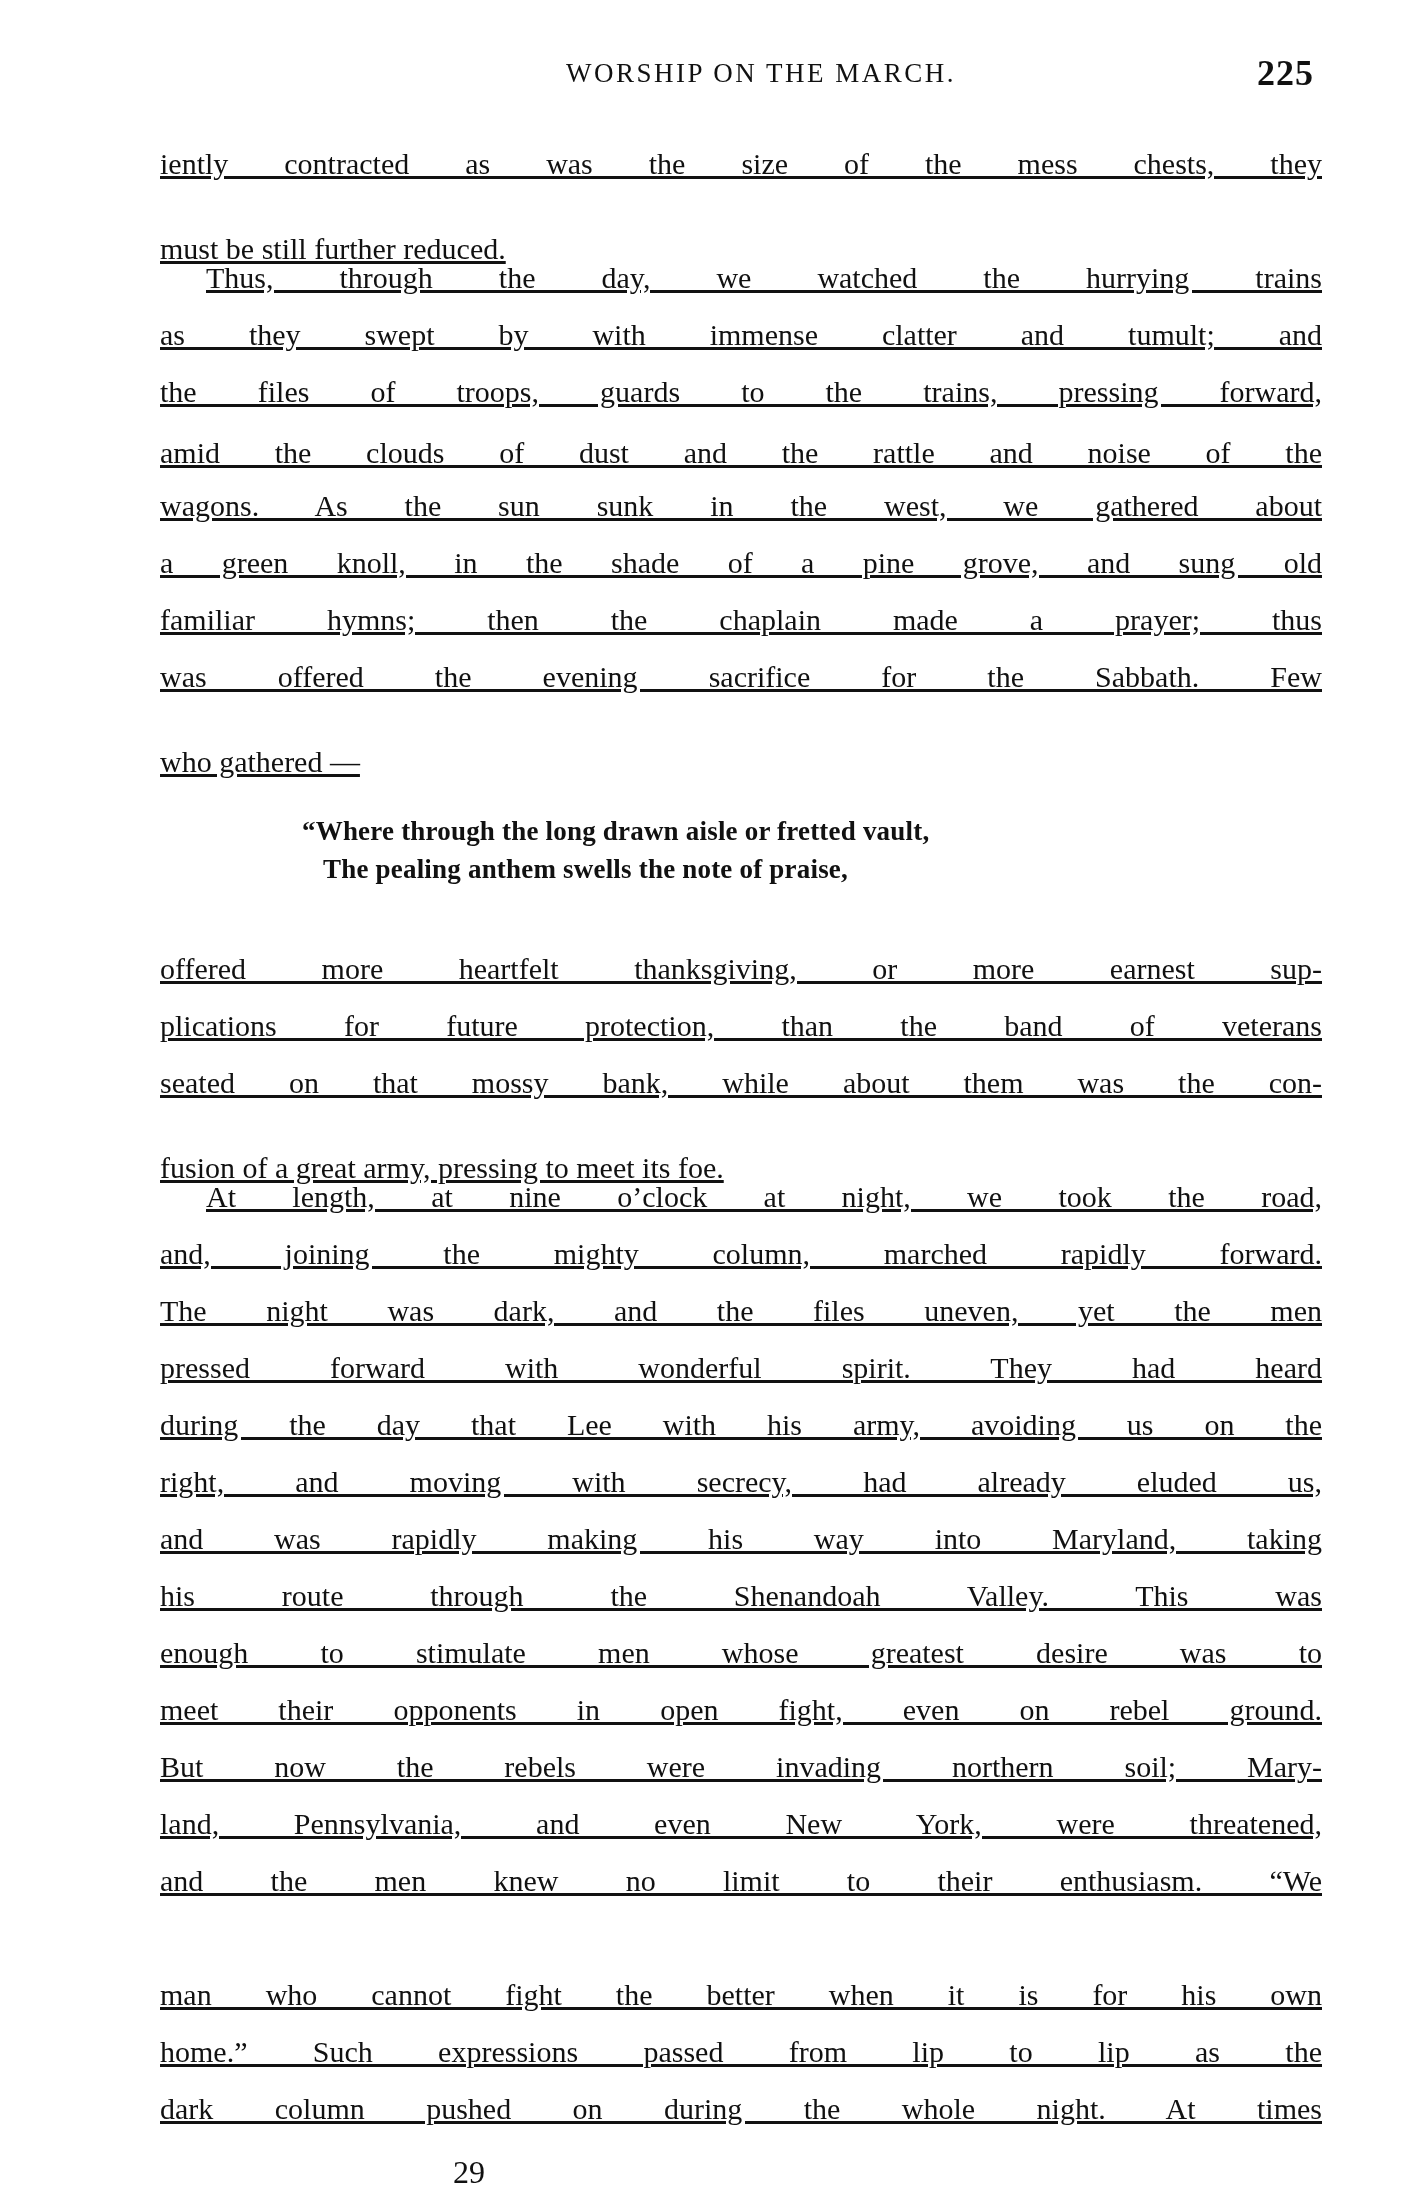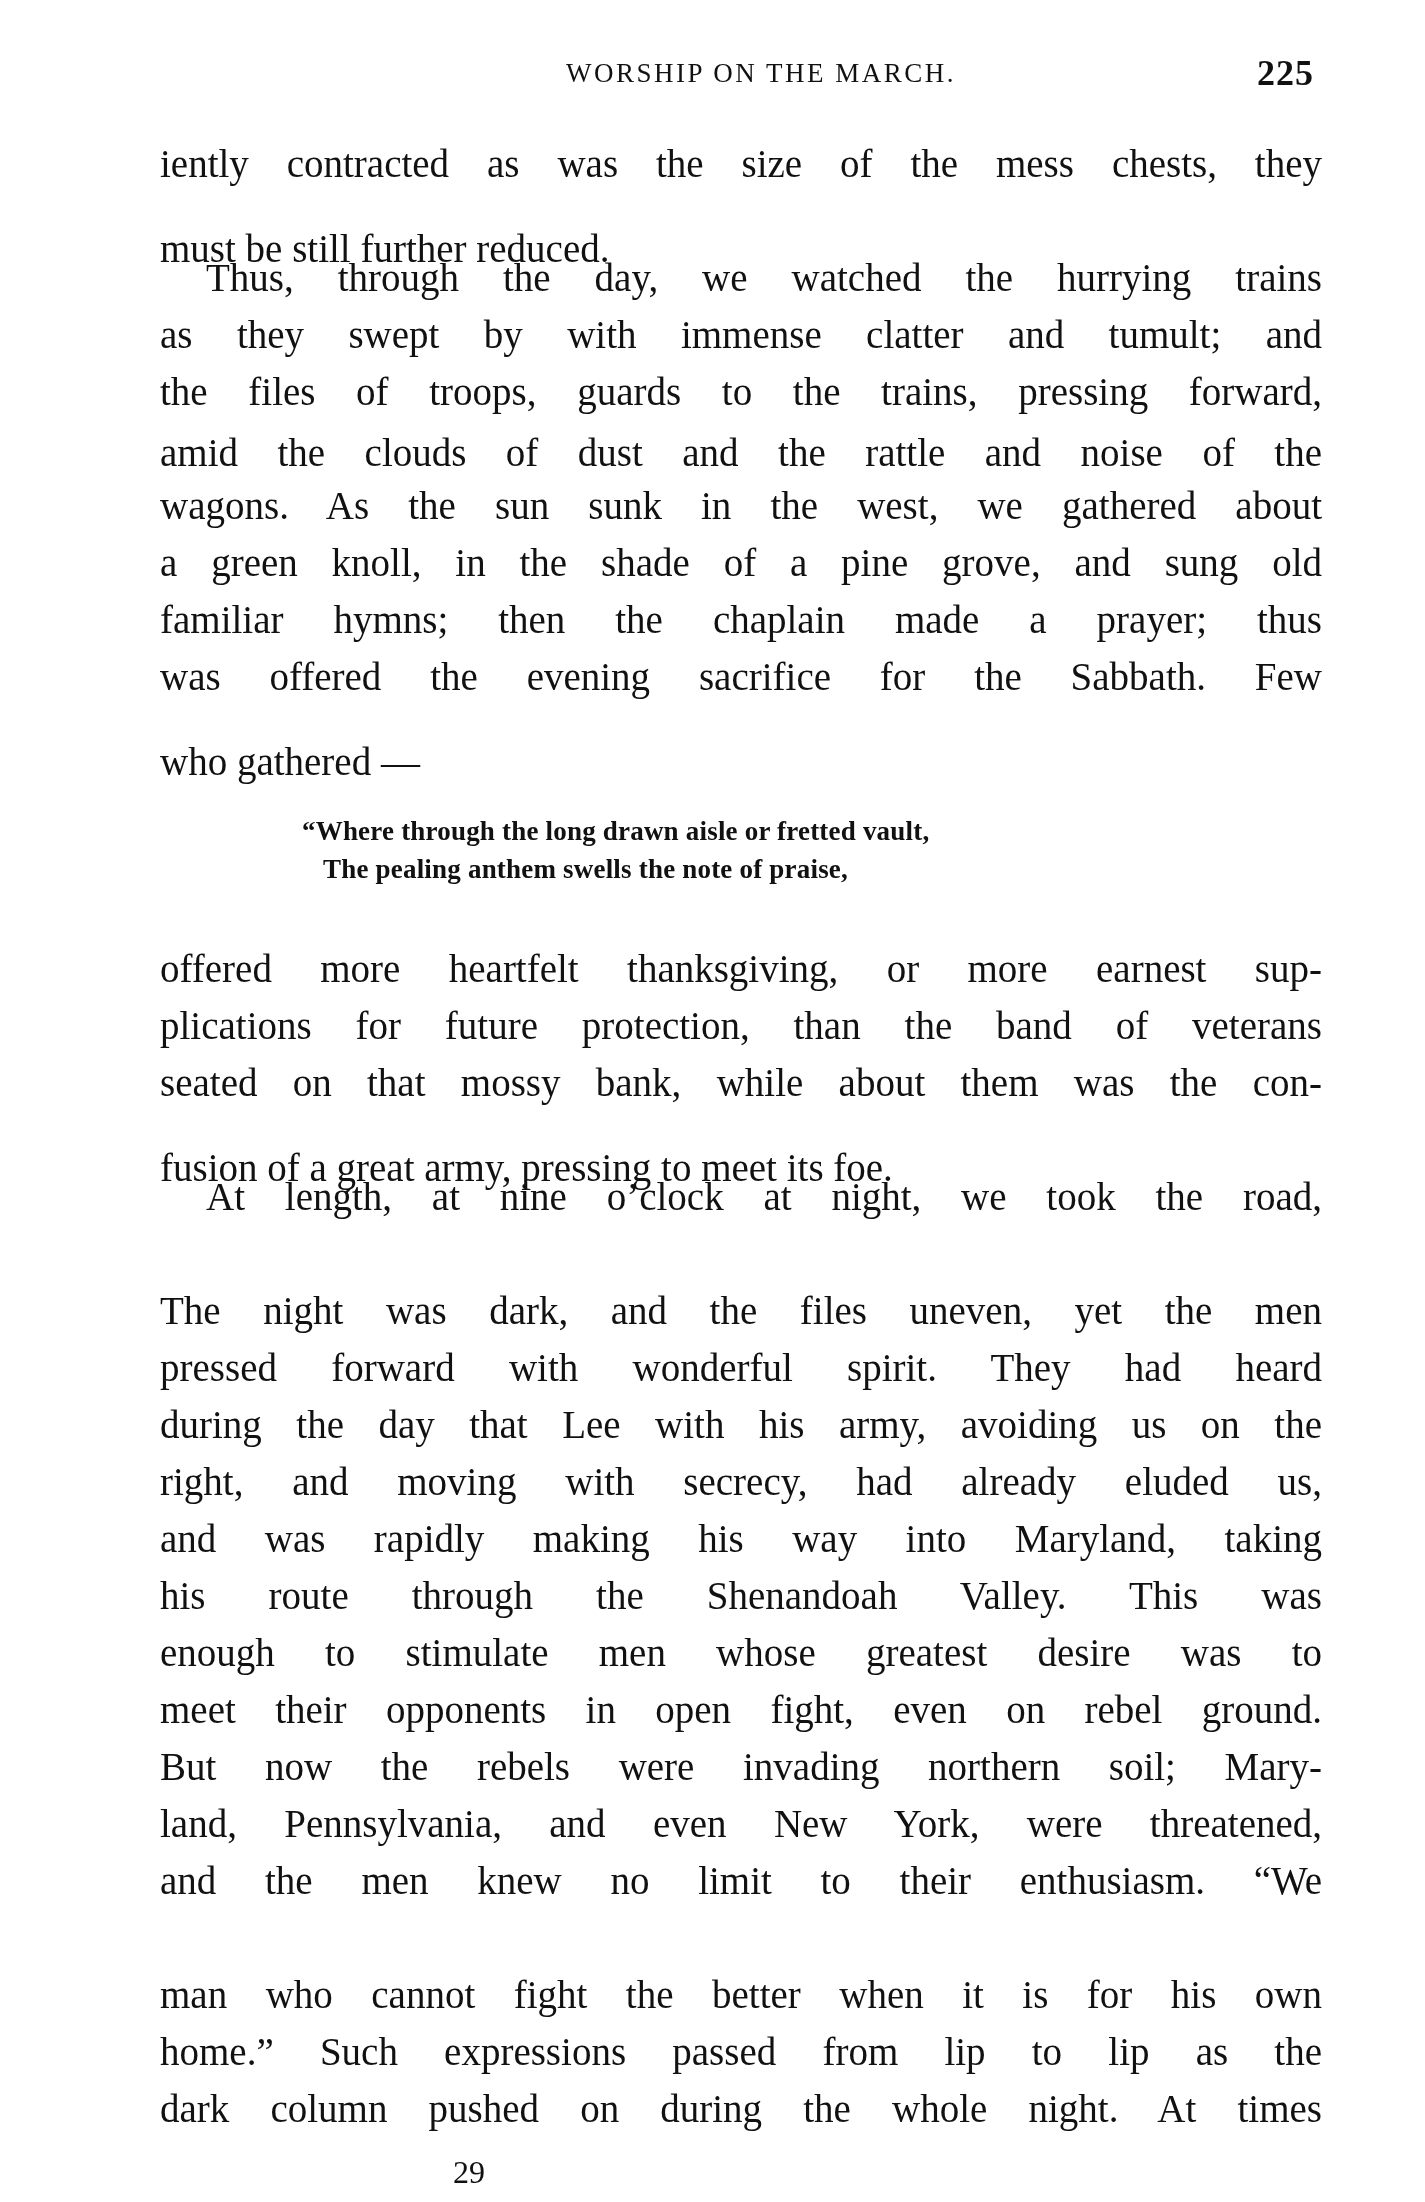--- a/index.html
+++ b/index.html
@@ -42,25 +42,26 @@
       right: 8px;
       font-size: 36px;
       font-weight: bold;
       line-height: 50px;
       letter-spacing: 1px;
     }
     .line {
       position: absolute;
       left: 160px;
       width: 1162px;
-      font-size: 39px;
+      font-size: 30px;
       line-height: 52px;
       white-space: nowrap;
       text-align: justify;
       text-align-last: justify;
+      text-decoration: underline;
     }
     .line.last {
       text-align-last: left;
       margin-top: 28px;
     }
     .line.indent {
       padding-left: 46px;
       width: 1116px;
     }
     .verse {
@@ -104,20 +105,21 @@
 
   <div class="verse" style="left:302px; top:812px">“Where through the long drawn aisle or fretted vault,</div>
   <div class="verse" style="left:323px; top:850px">The pealing anthem swells the note of praise,</div>
 
   <div class="line" style="top:943px">offered more heartfelt thanksgiving, or more earnest sup-</div>
   <div class="line" style="top:1000px">plications for future protection, than the band of veterans</div>
   <div class="line" style="top:1057px">seated on that mossy bank, while about them was the con-</div>
   <div class="line last" style="top:1114px">fusion of a great army, pressing to meet its foe.</div>
 
   <div class="line indent" style="top:1171px">At length, at nine o’clock at night, we took the road,</div>
+  <div class="line" style="top:1228px">and, joining the mighty column, marched rapidly forward.</div>
   <div class="line" style="top:1285px">The night was dark, and the files uneven, yet the men</div>
   <div class="line" style="top:1342px">pressed forward with wonderful spirit.  They had heard</div>
   <div class="line" style="top:1399px">during the day that Lee with his army, avoiding us on the</div>
   <div class="line" style="top:1456px">right, and moving with secrecy, had already eluded us,</div>
   <div class="line" style="top:1513px">and was rapidly making his way into Maryland, taking</div>
   <div class="line" style="top:1570px">his route through the Shenandoah Valley.  This was</div>
   <div class="line" style="top:1627px">enough to stimulate men whose greatest desire was to</div>
   <div class="line" style="top:1684px">meet their opponents in open fight, even on rebel ground.</div>
   <div class="line" style="top:1741px">But now the rebels were invading northern soil; Mary-</div>
   <div class="line" style="top:1798px">land, Pennsylvania, and even New York, were threatened,</div>

